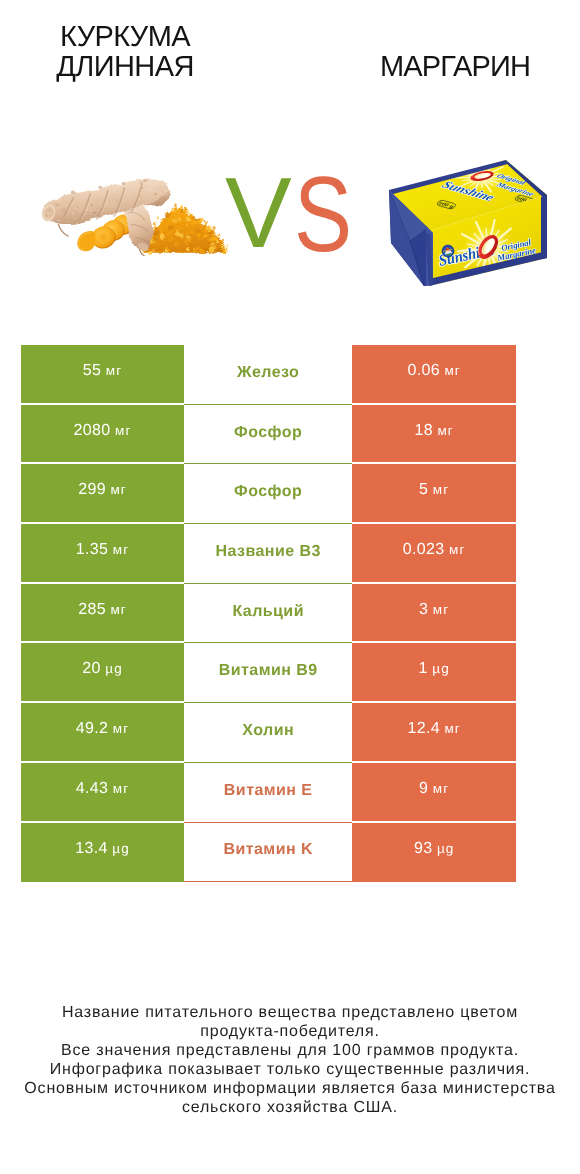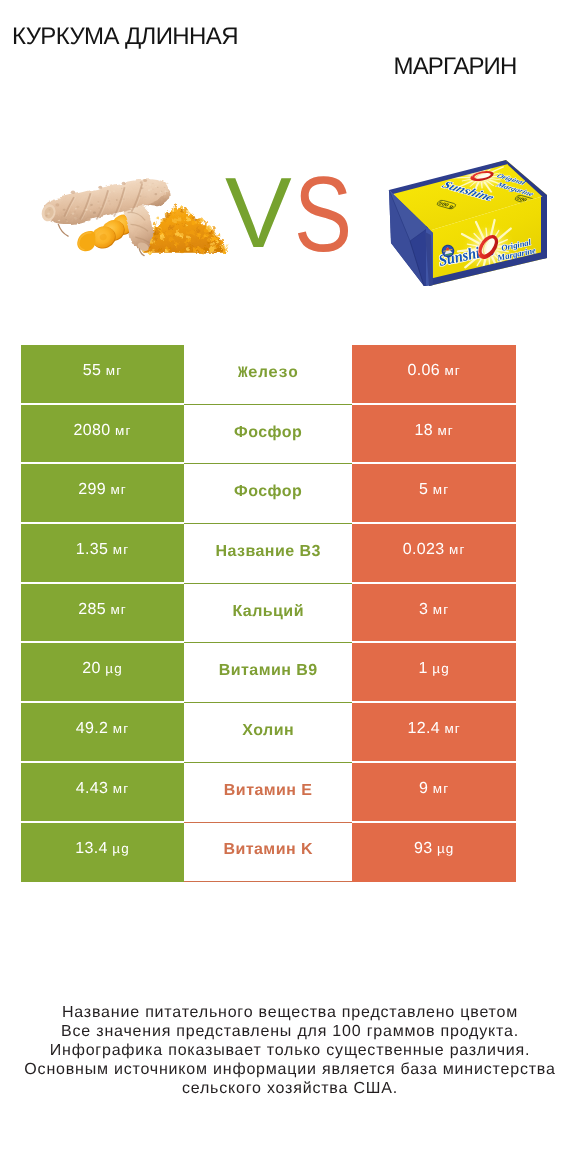--- a/index.html
+++ b/index.html
@@ -1,19 +1,19 @@
 <!DOCTYPE html>
 <html><head>
 <meta charset="utf-8">
 <style>
   html,body{margin:0;padding:0;background:#fff;-webkit-font-smoothing:antialiased;text-rendering:geometricPrecision;}
   body{width:580px;height:1174px;font-family:"Liberation Sans",sans-serif;overflow:hidden;}
   .page{position:relative;width:580px;height:1174px;background:#fff;opacity:0.999;}
 
-  .title{position:absolute;text-align:center;font-size:24px;line-height:30px;color:#141414;font-weight:400;letter-spacing:-0.6px;}
+  .title{position:absolute;text-align:center;font-size:29px;line-height:30px;color:#141414;font-weight:400;letter-spacing:-0.6px;}
   .t-left{left:5px;top:22px;width:240px;}
   .t-right{left:335px;top:52px;width:240px;letter-spacing:-0.9px;}
 
   .vs{position:absolute;left:225px;top:163px;font-size:100px;line-height:100px;font-weight:400;letter-spacing:0px;}
   .vs .v{color:#76A22E;}
   .vs .s{color:#E06A4A;display:inline-block;transform:translate(2px,2px) scale(0.87,1.07);transform-origin:left center;}
 
   .img-left{position:absolute;left:33px;top:161px;transform:scale(0.975);transform-origin:left top;}
   .img-right{position:absolute;left:384px;top:155px;}
 
@@ -558,21 +558,21 @@
           <path d="M41,77 L47,80 L49,130 L45,131 Z" fill="#34448f"></path>
         </g>
       </svg></div>
 
   <div class="vs"><span class="v">V</span><span class="s">S</span></div>
 
   <table>
       <tbody id="tbody">
         <tr>
           <td class="l"><span class="num">55</span><span class="unit">мг</span></td>
-          <td class="m" style="color: rgb(127, 159, 52); box-shadow: rgb(127, 159, 52) 0px -1px 0px 0px inset; font-family: Liberation Mono, monospace;"><span class="lbl">Железо</span></td>
+          <td class="m" style="color: rgb(127, 159, 52); box-shadow: rgb(127, 159, 52) 0px -1px 0px 0px inset;"><span class="lbl">Железо</span></td>
           <td class="r"><span class="num">0.06</span><span class="unit">мг</span></td>
         </tr>
         <tr>
           <td class="l"><span class="num">2080</span><span class="unit">мг</span></td>
           <td class="m" style="color: rgb(127, 159, 52); box-shadow: rgb(127, 159, 52) 0px -1px 0px 0px inset;"><span class="lbl">Фосфор</span></td>
           <td class="r"><span class="num">18</span><span class="unit">мг</span></td>
         </tr>
         <tr>
           <td class="l"><span class="num">299</span><span class="unit">мг</span></td>
           <td class="m" style="color: rgb(127, 159, 52); box-shadow: rgb(127, 159, 52) 0px -1px 0px 0px inset;"><span class="lbl">Фосфор</span></td>
@@ -605,18 +605,19 @@
         </tr>
         <tr>
           <td class="l"><span class="num">13.4</span><span class="unit">µg</span></td>
           <td class="m" style="color: rgb(208, 112, 77); box-shadow: rgb(208, 112, 77) 0px -1px 0px 0px inset;"><span class="lbl">Витамин K</span></td>
           <td class="r"><span class="num">93</span><span class="unit">µg</span></td>
         </tr>
       </tbody>
     </table>
   <div class="foot" id="foot">
       <div>Название питательного вещества представлено цветом</div>
+      <div>продукта-победителя.</div>
       <div>Все значения представлены для 100 граммов продукта.</div>
       <div>Инфографика показывает только существенные различия.</div>
       <div>Основным источником информации является база министерства</div>
       <div>сельского хозяйства США.</div>
     </div>
 </div>
 
 </body></html>

